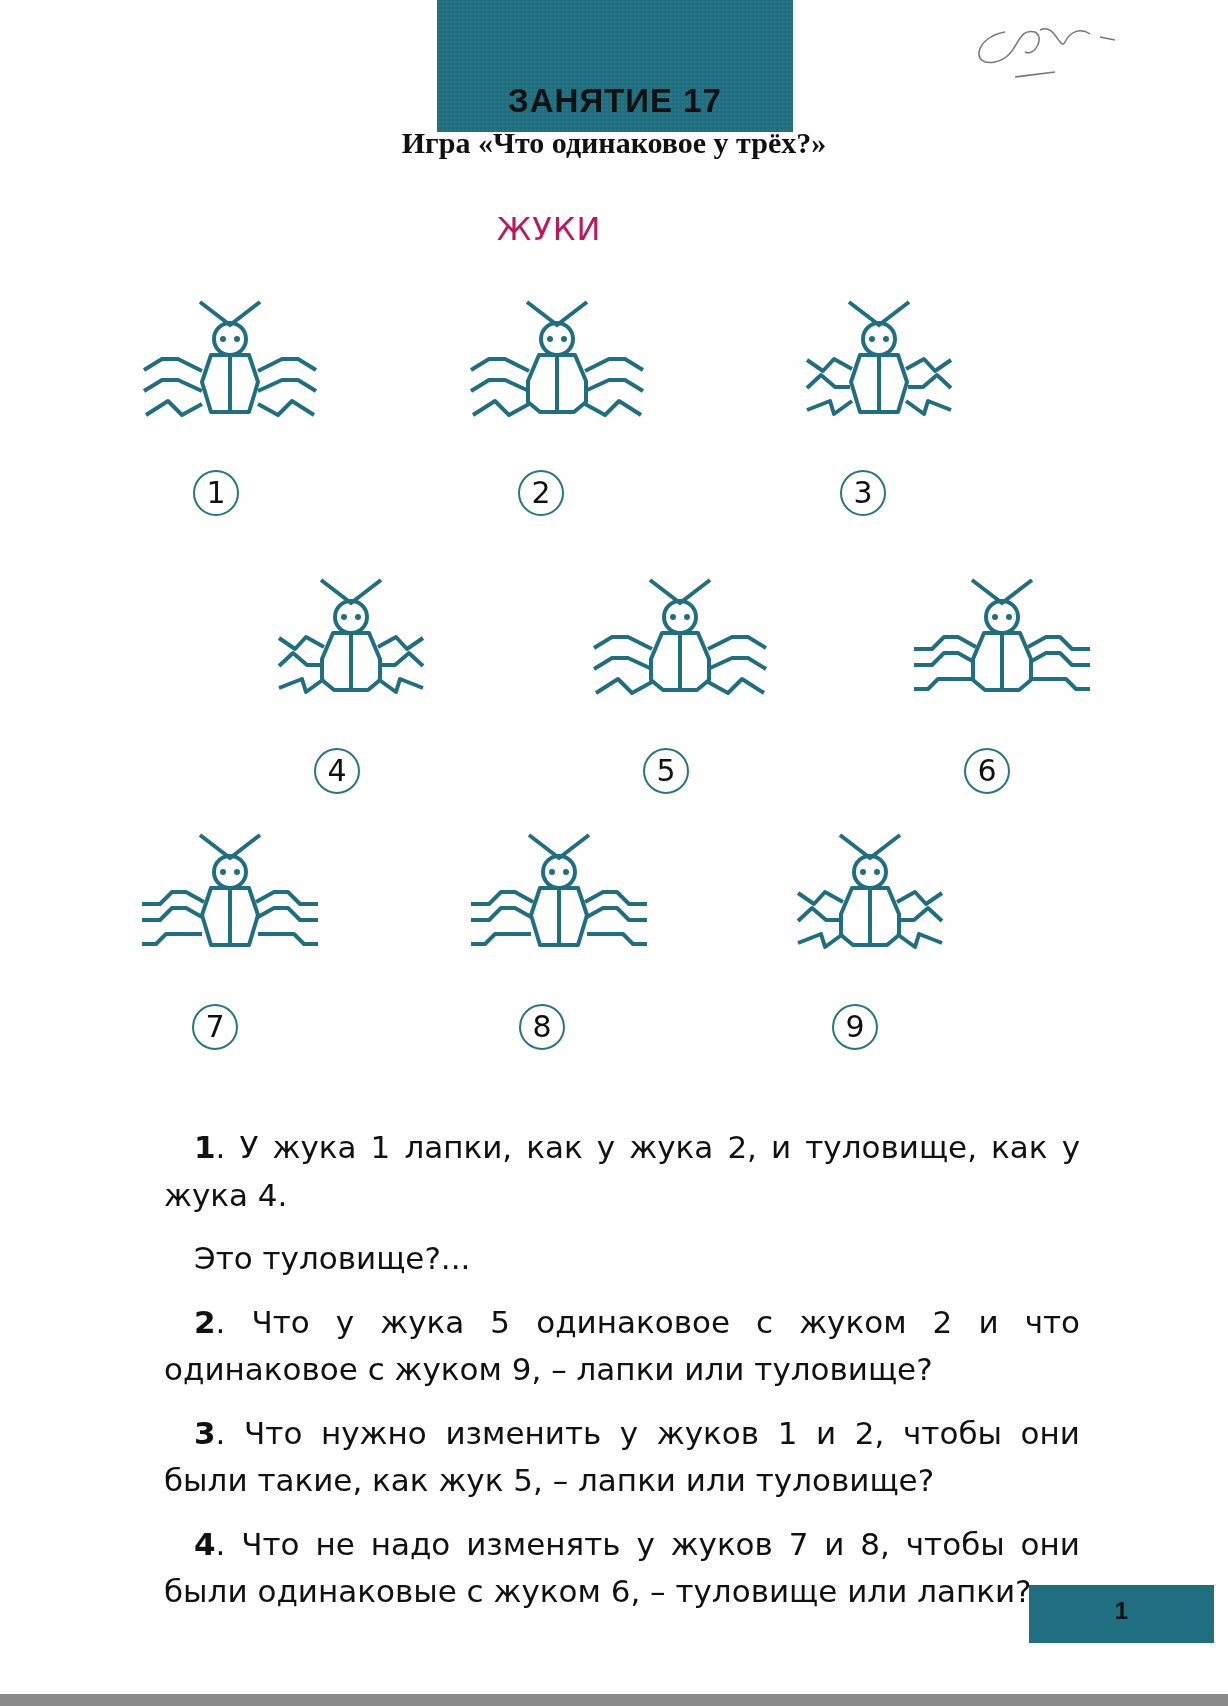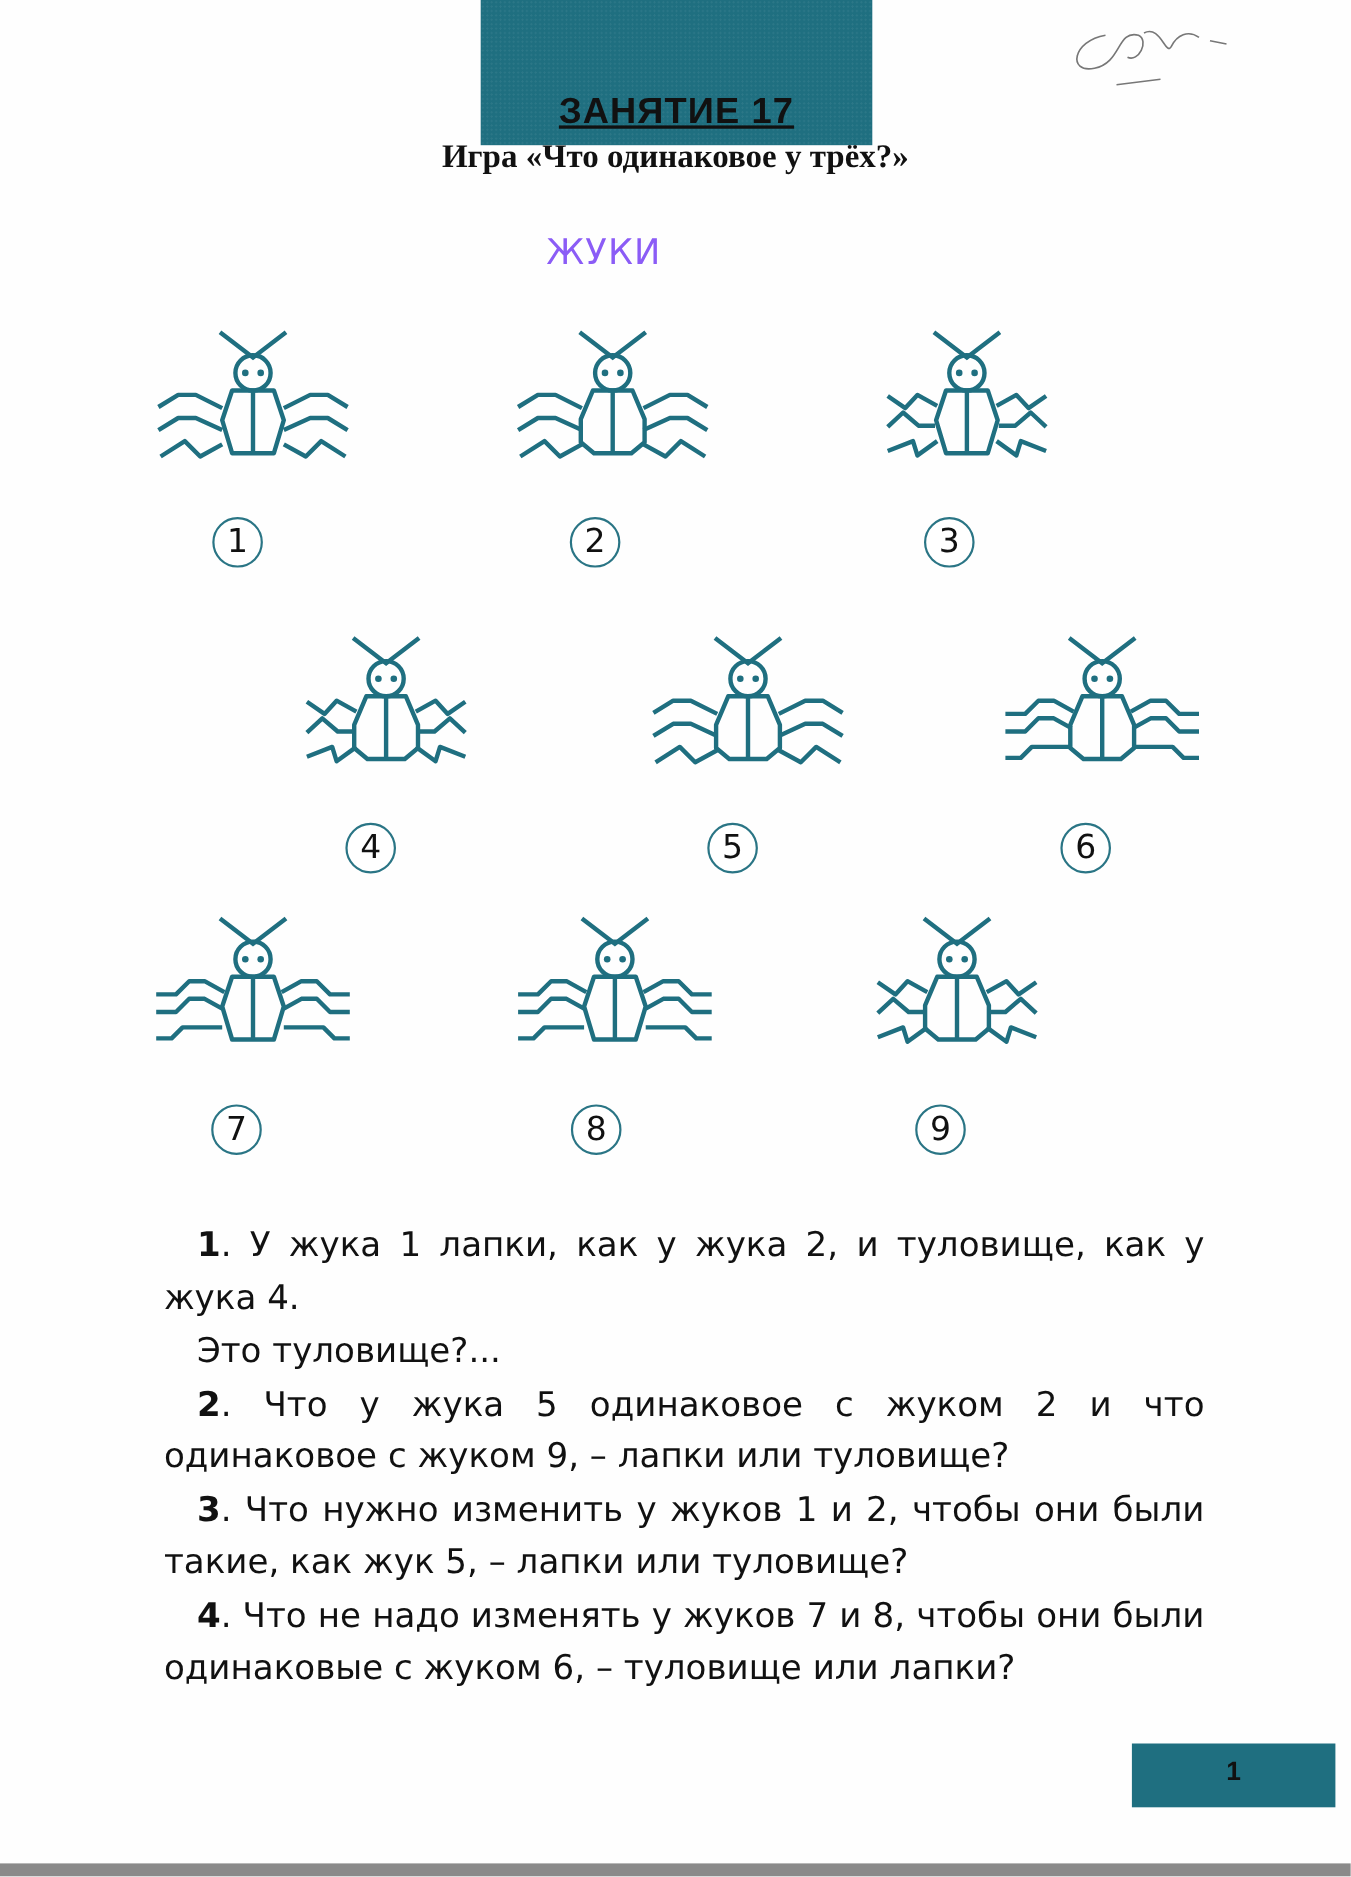--- a/index.html
+++ b/index.html
@@ -2,33 +2,33 @@
 <html><head>
 <meta charset="utf-8">
 <style>
   html, body { margin:0; padding:0; }
   body { width:1228px; height:1706px; background:#fefefe; position:relative; overflow:hidden;
          font-family:"DejaVu Sans", sans-serif; color:#111; }
   .banner { position:absolute; left:437px; top:0; width:356px; height:132px; background:#1f6f80;
             background-image: radial-gradient(rgba(255,255,255,0.06) 1px, transparent 1px);
             background-size:4px 4px; }
   .banner-title { position:absolute; left:437px; width:356px; top:82px; text-align:center;
-            font-family:"Liberation Sans", sans-serif; font-weight:bold; font-size:33px; letter-spacing:1px; color:#111;text-decoration:underline; }
+            font-family:"Liberation Sans", sans-serif; font-weight:bold; font-size:33px; letter-spacing:1px; color:#111; }
   .subtitle { position:absolute; left:0; width:1228px; top:126px; text-align:center;
             font-family:Liberation Serif, serif; font-weight:bold; font-size:30px; color:#111; }
   .section { position:absolute; left:0; width:1098px; top:210px; text-align:center;
-            font-family:"DejaVu Sans", sans-serif; font-size:32px; color:#8b5cf6; letter-spacing:1px; }
+            font-family:"DejaVu Sans", sans-serif; font-size:32px; color:#be185d; letter-spacing:1px; }
   .signature { position:absolute; left:965px; top:12px; width:180px; height:70px; }
   .beetle { position:absolute; width:200px; height:160px; }
   .num { position:absolute; width:46px; height:46px; border:2px solid #2a7585; border-radius:50%;
          box-sizing:border-box; text-align:center; line-height:42px; font-family:"DejaVu Sans", sans-serif;
          font-size:30px; color:#111; background:#fff; }
   .questions { position:absolute; left:148px; top:1108px; width:948px;
          font-family:"DejaVu Sans", sans-serif; font-size:31px; line-height:47.5px; color:#111; }
-  .questions p { margin:1px; text-indent:30px; text-align:justify; }
+  .questions p { margin:16px; text-indent:30px; text-align:justify; }
   .questions b { font-weight:bold; }
   .pagebox { position:absolute; left:1029px; top:1585px; width:185px; height:58px; background:#1f6f80; }
   .pagenum { position:absolute; left:1029px; top:1597px; width:185px; text-align:center;
          font-family:"Liberation Sans", sans-serif; font-weight:bold; font-size:24px; color:#111; }
   .bottom-shadow { position:absolute; left:0; top:1694px; width:1228px; height:12px; background:#8a8a8a; }
 </style>
 </head>
 <body>
 
 <div class="banner"></div>

